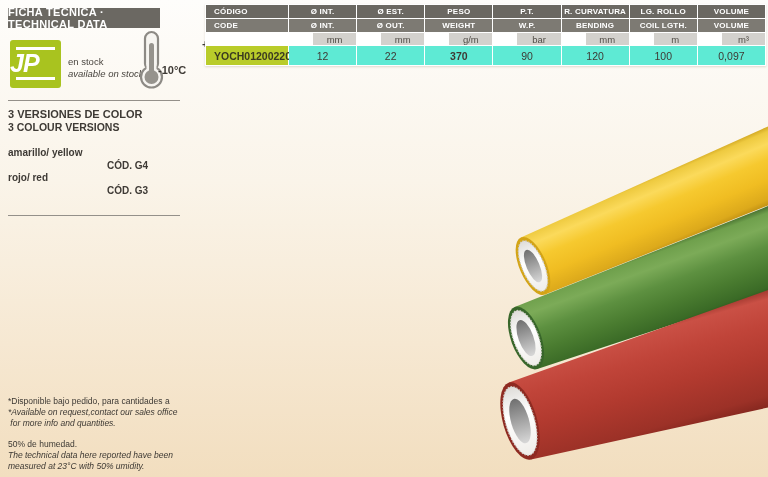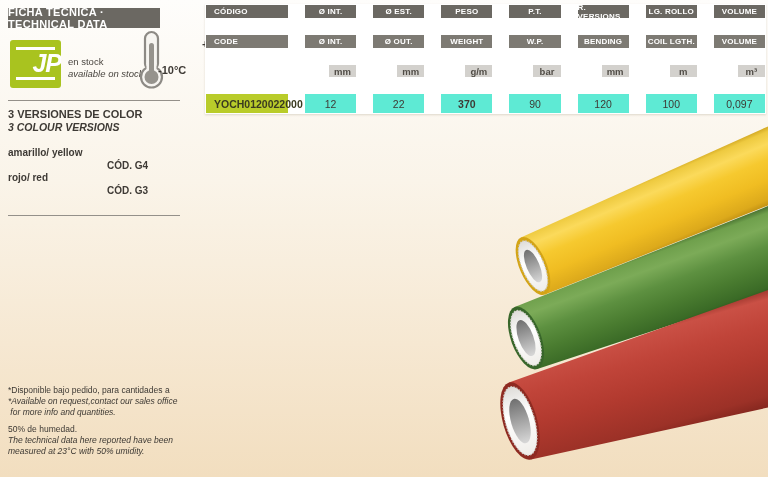--- a/index.html
+++ b/index.html
@@ -16,59 +16,60 @@
   }
   
   .jp-logo{
     position:absolute;left:10px;top:40px;width:51px;height:48px;border-radius:3px;
     background:#a9c31f;overflow:hidden;
   }
   .jp-logo .bar{position:absolute;left:6px;right:6px;height:3px;background:#fff;}
   .jp-logo .bar.top{top:7px;}
   .jp-logo .bar.bottom{top:37px;}
   .jp-logo .letters{
-    position:absolute;left:0;right:0;top:9px;text-align:right;
+    position:absolute;left:0;right:0;top:9px;text-align:left;
     color:#fff;font-size:25px;font-weight:bold;font-style:italic;letter-spacing:-1px;
   }
   .stock-text{position:absolute;left:68px;top:56px;font-size:9.5px;line-height:11.5px;color:#4a4640;}
   .stock-text .it{font-style:italic;}
   
   .thermo{position:absolute;left:127px;top:30px;}
   .temp-label{position:absolute;font-size:11px;font-weight:bold;color:#3e3a35;width:44px;}
   .temp-max{left:158px;top:38px;padding-left:44px;}
   .temp-min{left:158px;top:64px;}
   
   #spec-table{
     position:absolute;left:205px;top:4px;width:561px;
-    display:grid;grid-template-columns:82px repeat(7,1fr);gap:17px;
+    display:grid;grid-template-columns:82px repeat(7,1fr);gap:1px;
     background:#fff;padding:1px;box-sizing:border-box;
     box-shadow:0 1px 2px rgba(90,70,40,.18);
+    text-align:center;
   }
   #spec-table .c{display:flex;align-items:center;justify-content:center;box-sizing:border-box;}
   #spec-table .h{background:#6b6862;color:#fff;font-size:8px;font-weight:bold;height:13px;letter-spacing:.2px;}
   #spec-table .h2{background:#7d7a73;}
-  #spec-table .u{background:#d3d1cd;color:#514d47;font-weight:bold;font-size:9.5px;height:12px;margin-left:24px;}
+  #spec-table .u{background:#d3d1cd;color:#514d47;font-weight:normal;font-size:9.5px;height:12px;margin-left:24px;}
   #spec-table .u.first{background:#fff;}
   #spec-table .v{background:#5eead4;color:#3e3a35;font-size:10.5px;height:19px;}
   #spec-table .v.bold{font-weight:bold;}
   #spec-table .first{justify-content:flex-start;padding-left:8px;}
   #spec-table .v.first{background:#b9cc2a;color:#3a3a20;font-weight:bold;}
   
   .rule{position:absolute;left:8px;width:172px;height:1px;background:#94908a;}
   .rule-1{top:100px;} .rule-2{top:215px;}
   .cv-title{position:absolute;left:8px;top:108px;font-size:11px;font-weight:bold;}
-  .cv-subtitle{position:absolute;left:8px;top:121px;font-size:10.5px;font-weight:bold;font-style:italic;}
+  .cv-subtitle{position:absolute;left:8px;top:121px;font-size:10.5px;font-weight:bold;}
   #colour-list{position:absolute;left:8px;top:147px;width:172px;}
   .cv-row{position:relative;height:25px;font-size:10px;font-weight:bold;}
   .cv-row .code{position:absolute;left:99px;top:13px;}
   
   #notes{position:absolute;left:8px;top:385px;width:200px;font-size:8.5px;line-height:10.8px;color:#3c3833;}
   #notes .line{white-space:pre;}
   #notes .en{font-style:italic;}
-  #notes .grp{margin-bottom:7px;}
+  #notes .grp{margin-bottom:7px;margin-top:11px;}
   .photo{position:absolute;left:0;top:0;}
 </style>
 </head>
 <body>
 
 <div class="page">
 
   <svg class="photo" width="768" height="477" viewBox="0 0 768 477">
     <defs>
       <linearGradient id="gy" x1="0" y1="0" x2="0" y2="1">
@@ -152,21 +153,21 @@
   </svg>
   <div class="temp-label temp-max">+80°C</div>
   <div class="temp-label temp-min">-10°C</div>
 
   <div id="spec-table">
       <div class="c h first">CÓDIGO</div>
       <div class="c h">Ø INT.</div>
       <div class="c h">Ø EST.</div>
       <div class="c h">PESO</div>
       <div class="c h">P.T.</div>
-      <div class="c h">R. VERSIONS</div>
+      <div class="c h">R. CURVATURA</div>
       <div class="c h">LG. ROLLO</div>
       <div class="c h">VOLUME</div>
       <div class="c h h2 first">CODE</div>
       <div class="c h h2">Ø INT.</div>
       <div class="c h h2">Ø OUT.</div>
       <div class="c h h2">WEIGHT</div>
       <div class="c h h2">W.P.</div>
       <div class="c h h2">BENDING</div>
       <div class="c h h2">COIL LGTH.</div>
       <div class="c h h2">VOLUME</div>

